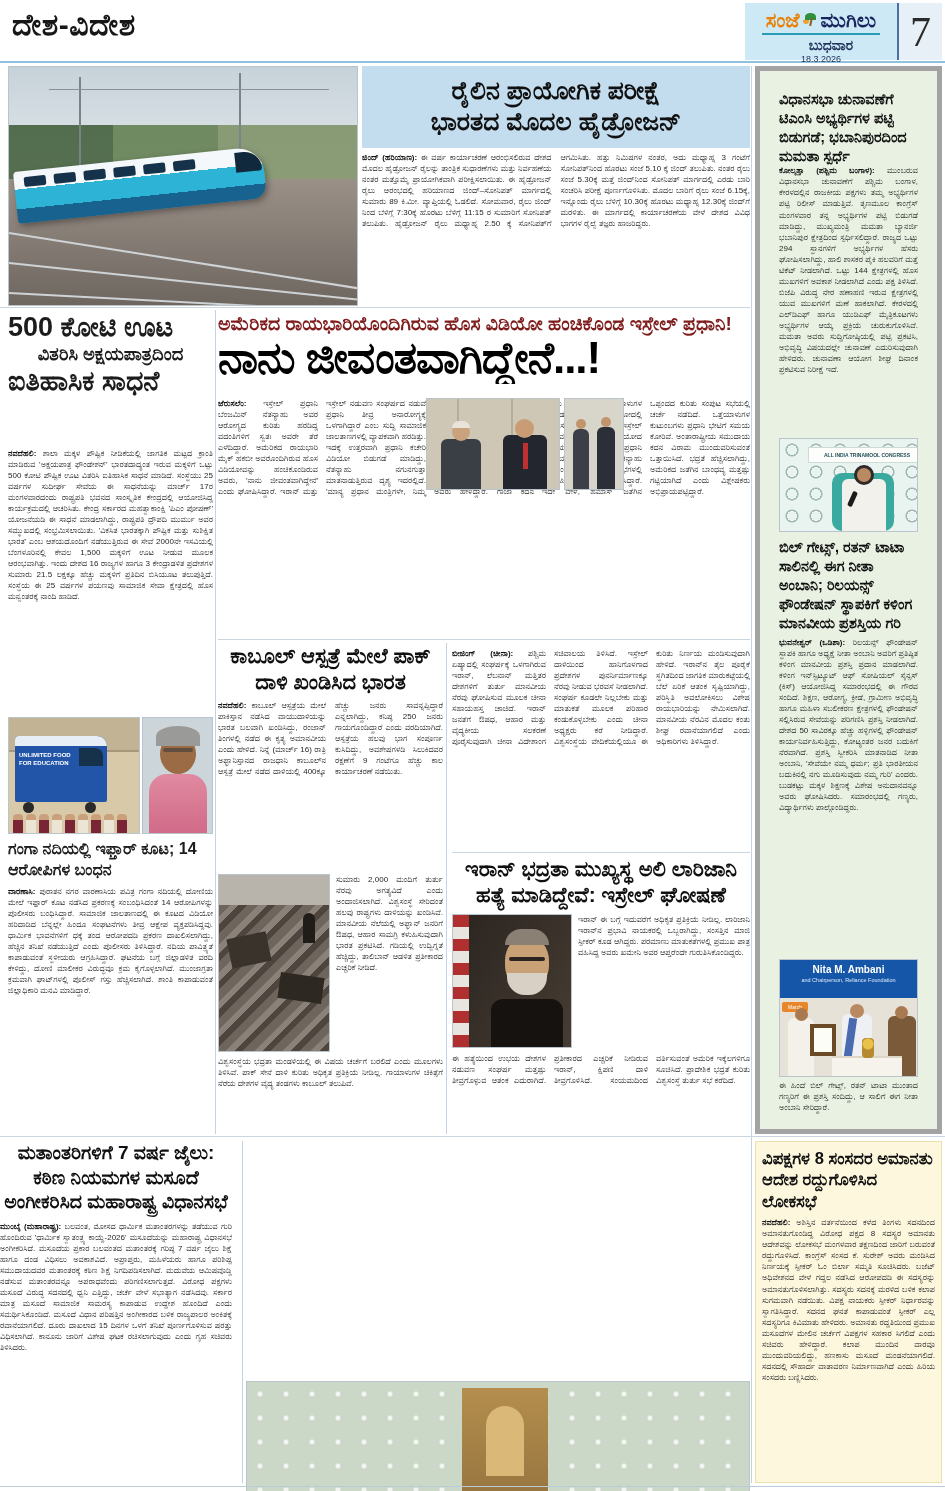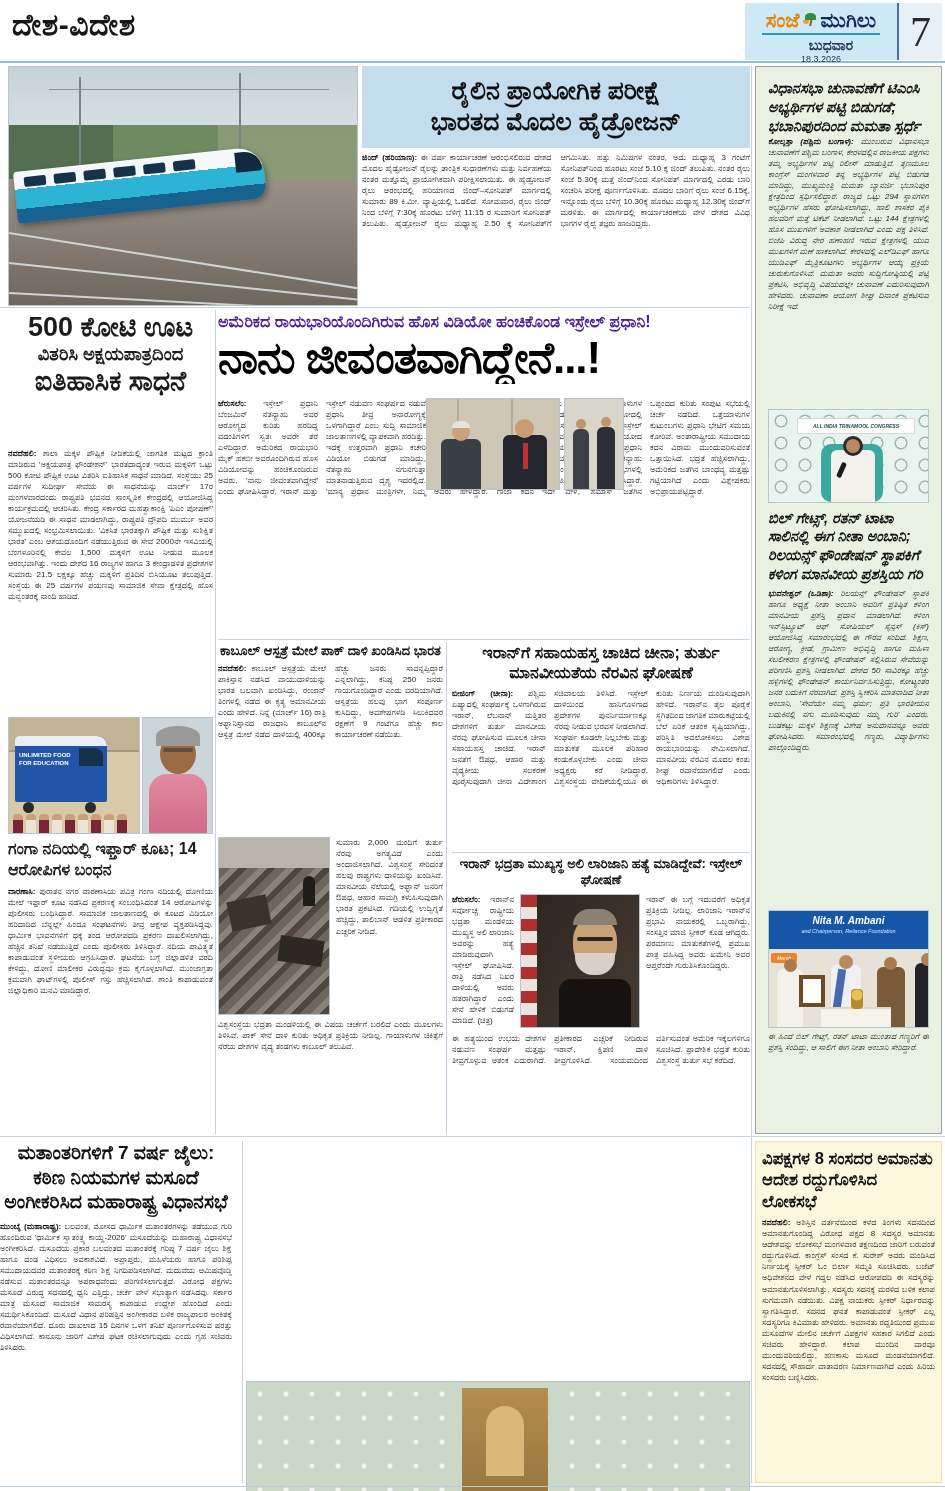--- a/index.html
+++ b/index.html
@@ -22,27 +22,27 @@
   .palm .sun { position:absolute; left:0; top:7px; width:6px; height:4px; background:#f0a028; border-radius:0 0 6px 6px; }
   .pageno { background:#e7f0f7; border-left:2px solid #4a6fa5; display:flex; align-items:center; justify-content:center; font-family:"Liberation Serif",serif; font-size:42px; color:#2b2b2b; }
   .photo { overflow:hidden; position:relative; border:1px solid #b9c4cc; background:#ddd; }
   .blue-head-box { background:#c3dcee; text-align:center; padding-top:9px; }
   .blue-head { font-size:25px; font-weight:bold; line-height:1.22; color:#101010; }
   .body-text { font-size:8px; line-height:1.38; text-align:justify; color:#262626; overflow:hidden; }
   .dateline { font-weight:bold; color:#111; }
   .cols2 { column-count:2; column-gap:9px; }
   .cols3 { column-count:3; column-gap:8px; }
   .cols5 { column-count:5; column-gap:8px; }
-  .green-panel { background:#e9f2e2; border:1px solid #a3a3a3; padding:12px; overflow:hidden;font-style:italic; }
+  .green-panel { background:#e9f2e2; border:5px solid #a3a3a3; padding:19px; overflow:hidden; }
   .yellow-panel { background:#fdf7de; border:1px solid #ecdfae; padding:6px; overflow:hidden; }
   .panel-headline { font-size:14.5px; font-weight:bold; line-height:1.3; color:#101010; }
-  .sub-headline { font-size:13px; font-weight:bold; line-height:1.25; color:#101010; text-align:center; }
-  .kicker { font-size:16px; font-weight:bold; color:#4c1d95; }
+  .sub-headline { font-size:21px; font-weight:bold; line-height:1.25; color:#101010; text-align:center; }
+  .kicker { font-size:19px; font-weight:bold; color:#7f1d1d; }
   .main-headline { font-size:44px; font-weight:bold; letter-spacing:-1px; white-space:nowrap; overflow:hidden; color:#000; }
-  .ak-line1 { font-size:27px; font-weight:bold; text-align:center; line-height:1.15; }
+  .ak-line1 { font-size:27px; font-weight:bold; text-align:left; line-height:1.15; }
   .ak-line2 { font-size:18px; font-weight:bold; text-align:center; line-height:1.25; }
   .maha-headline { font-size:19px; font-weight:bold; line-height:1.3; text-align:center; color:#101010; }
   .lok-headline { font-size:16.5px; font-weight:bold; line-height:1.3; color:#101010; }
   
   .train-sky { position:absolute; left:0; top:0; right:0; height:112px; background:linear-gradient(#c6d2d9,#e4e9ec); }
   .train-trees { position:absolute; left:0; top:58px; width:100%; height:54px; background:linear-gradient(90deg,#3c5a34 0 30%,#5d7a4a 30% 60%,#7a8f62 60% 100%); opacity:.85; }
   .train-ground { position:absolute; left:0; top:112px; right:0; bottom:0; background:linear-gradient(#9a9088,#6e675f); }
   .rail { position:absolute; height:2px; background:#cfd3d6; transform-origin:left center; }
   .train-body { position:absolute; left:6px; top:92px; width:250px; height:52px; transform:rotate(-6deg); border-radius:4px 26px 14px 4px; background:linear-gradient(180deg,#f4f8fa 0 34%,#2db3d6 34% 72%,#17628e 72% 100%); box-shadow:2px 3px 6px rgba(0,0,0,.35); }
   .train-window { position:absolute; top:6px; height:10px; background:#16324a; border-radius:2px; }
@@ -245,36 +245,31 @@
       <div class="fig" style="left:84px; top:38px; width:12px; height:30px; background:#201c18;"></div>
     </div>
     <div class="body-text" style="flex:1; height:178px;">ಸುಮಾರು 2,000 ಮಂದಿಗೆ ತುರ್ತು ನೆರವು ಅಗತ್ಯವಿದೆ ಎಂದು ಅಂದಾಜಿಸಲಾಗಿದೆ. ವಿಶ್ವಸಂಸ್ಥೆ ಸೇರಿದಂತೆ ಹಲವು ರಾಷ್ಟ್ರಗಳು ದಾಳಿಯನ್ನು ಖಂಡಿಸಿವೆ. ಮಾನವೀಯ ನೆಲೆಯಲ್ಲಿ ಅಫ್ಘಾನ್ ಜನರಿಗೆ ಔಷಧ, ಆಹಾರ ಸಾಮಗ್ರಿ ಕಳುಹಿಸುವುದಾಗಿ ಭಾರತ ಪ್ರಕಟಿಸಿದೆ. ಗಡಿಯಲ್ಲಿ ಉದ್ವಿಗ್ನತೆ ಹೆಚ್ಚಿದ್ದು, ತಾಲಿಬಾನ್ ಆಡಳಿತ ಪ್ರತೀಕಾರದ ಎಚ್ಚರಿಕೆ ನೀಡಿದೆ.</div>
   </div>
   <div class="body-text" style="height:82px; margin-top:4px;">ವಿಶ್ವಸಂಸ್ಥೆಯ ಭದ್ರತಾ ಮಂಡಳಿಯಲ್ಲಿ ಈ ವಿಷಯ ಚರ್ಚೆಗೆ ಬರಲಿದೆ ಎಂದು ಮೂಲಗಳು ತಿಳಿಸಿವೆ. ಪಾಕ್ ಸೇನೆ ದಾಳಿ ಕುರಿತು ಅಧಿಕೃತ ಪ್ರತಿಕ್ರಿಯೆ ನೀಡಿಲ್ಲ. ಗಾಯಾಳುಗಳ ಚಿಕಿತ್ಸೆಗೆ ನೆರೆಯ ದೇಶಗಳ ವೈದ್ಯ ತಂಡಗಳು ಕಾಬೂಲ್ ತಲುಪಿವೆ.</div>
 </div>
 
 <div class="vline" style="left:446px; top:643px; height:491px;"></div>
 
 <div class="abs" style="left:452px; top:643px; width:298px;">
-  <div class="sub-headline" style="font-size:16px;">ಇರಾನ್‌ಗೆ ಸಹಾಯಹಸ್ತ ಚಾಚಿದ ಚೀನಾ; ತುರ್ತು ಮಾನವೀಯತೆಯ ನೆರವಿನ ಘೋಷಣೆ</div>
   <div class="body-text cols3" style="height:158px; margin-top:5px;">
     <span class="dateline">ಬೀಜಿಂಗ್ (ಚೀನಾ):</span>
     <span>ಪಶ್ಚಿಮ ಏಷ್ಯಾದಲ್ಲಿ ಸಂಘರ್ಷಕ್ಕೆ ಒಳಗಾಗಿರುವ ಇರಾನ್, ಲೆಬನಾನ್ ಮತ್ತಿತರ ದೇಶಗಳಿಗೆ ತುರ್ತು ಮಾನವೀಯ ನೆರವು ಘೋಷಿಸುವ ಮೂಲಕ ಚೀನಾ ಸಹಾಯಹಸ್ತ ಚಾಚಿದೆ. ಇರಾನ್ ಜನತೆಗೆ ಔಷಧ, ಆಹಾರ ಮತ್ತು ವೈದ್ಯಕೀಯ ಸಲಕರಣೆ ಪೂರೈಸುವುದಾಗಿ ಚೀನಾ ವಿದೇಶಾಂಗ ಸಚಿವಾಲಯ ತಿಳಿಸಿದೆ. ಇಸ್ರೇಲ್ ದಾಳಿಯಿಂದ ಹಾನಿಗೊಳಗಾದ ಪ್ರದೇಶಗಳ ಪುನರ್ನಿರ್ಮಾಣಕ್ಕೂ ನೆರವು ನೀಡುವ ಭರವಸೆ ನೀಡಲಾಗಿದೆ. ಸಂಘರ್ಷ ಕೂಡಲೇ ನಿಲ್ಲಬೇಕು ಮತ್ತು ಮಾತುಕತೆ ಮೂಲಕ ಪರಿಹಾರ ಕಂಡುಕೊಳ್ಳಬೇಕು ಎಂದು ಚೀನಾ ಅಧ್ಯಕ್ಷರು ಕರೆ ನೀಡಿದ್ದಾರೆ. ವಿಶ್ವಸಂಸ್ಥೆಯ ವೇದಿಕೆಯಲ್ಲಿಯೂ ಈ ಕುರಿತು ನಿರ್ಣಯ ಮಂಡಿಸುವುದಾಗಿ ಹೇಳಿದೆ. ಇರಾನ್‌ನ ತೈಲ ಪೂರೈಕೆ ಸ್ಥಗಿತದಿಂದ ಜಾಗತಿಕ ಮಾರುಕಟ್ಟೆಯಲ್ಲಿ ಬೆಲೆ ಏರಿಕೆ ಆತಂಕ ಸೃಷ್ಟಿಯಾಗಿದ್ದು, ಪರಿಸ್ಥಿತಿ ಅವಲೋಕಿಸಲು ವಿಶೇಷ ರಾಯಭಾರಿಯನ್ನು ನೇಮಿಸಲಾಗಿದೆ. ಮಾನವೀಯ ನೆರವಿನ ಮೊದಲ ಕಂತು ಶೀಘ್ರ ರವಾನೆಯಾಗಲಿದೆ ಎಂದು ಅಧಿಕಾರಿಗಳು ತಿಳಿಸಿದ್ದಾರೆ.</span>
   </div>
 </div>
 
 <div class="hline" style="left:452px; top:852px; width:298px;"></div>
 
 <div class="abs" style="left:452px; top:856px; width:298px;">
   <div class="sub-headline">ಇರಾನ್ ಭದ್ರತಾ ಮುಖ್ಯಸ್ಥ ಅಲಿ ಲಾರಿಜಾನಿ ಹತ್ಯೆ ಮಾಡಿದ್ದೇವೆ: ಇಸ್ರೇಲ್ ಘೋಷಣೆ</div>
   <div style="display:flex; gap:6px; margin-top:5px;">
-    <div class="body-text" style="width:62px; height:134px;">
-      <span class="dateline">ಜೆರುಸಲೆಂ:</span>
-      <span>ಇರಾನ್‌ನ ಸರ್ವೋಚ್ಚ ರಾಷ್ಟ್ರೀಯ ಭದ್ರತಾ ಮಂಡಳಿಯ ಮುಖ್ಯಸ್ಥ ಅಲಿ ಲಾರಿಜಾನಿ ಅವರನ್ನು ಹತ್ಯೆ ಮಾಡಿರುವುದಾಗಿ ಇಸ್ರೇಲ್ ಘೋಷಿಸಿದೆ. ರಾತ್ರಿ ನಡೆಸಿದ ನಿಖರ ದಾಳಿಯಲ್ಲಿ ಅವರು ಹತರಾಗಿದ್ದಾರೆ ಎಂದು ಸೇನೆ ಹೇಳಿಕೆ ಬಿಡುಗಡೆ ಮಾಡಿದೆ. (ಚಿತ್ರ)</span>
-    </div>
     <div class="photo" style="width:120px; height:134px; background:linear-gradient(120deg,#2a2420,#463c32);">
       <div class="abs" style="left:0; top:0; width:16px; height:134px; background:repeating-linear-gradient(180deg,#b03030 0 12px,#e8e4e0 12px 24px);"></div>
       <div class="head" style="left:52px; top:22px; width:44px; height:52px; background:#c9a176; border-radius:45%;"></div>
       <div class="abs" style="left:52px; top:14px; width:44px; height:16px; background:#8a8074; border-radius:22px 22px 0 0;"></div>
       <div class="abs" style="left:56px; top:42px; width:36px; height:4px; background:#2a2420; border-radius:2px;"></div>
       <div class="abs" style="left:54px; top:58px; width:40px; height:22px; background:#d8d0c4; border-radius:0 0 18px 18px;"></div>
       <div class="abs" style="left:38px; top:84px; width:72px; height:50px; background:#15120f; border-radius:12px 12px 0 0;"></div>
     </div>
     <div class="body-text" style="flex:1; height:134px;">ಇರಾನ್ ಈ ಬಗ್ಗೆ ಇದುವರೆಗೆ ಅಧಿಕೃತ ಪ್ರತಿಕ್ರಿಯೆ ನೀಡಿಲ್ಲ. ಲಾರಿಜಾನಿ ಇರಾನ್‌ನ ಪ್ರಭಾವಿ ನಾಯಕರಲ್ಲಿ ಒಬ್ಬರಾಗಿದ್ದು, ಸಂಸತ್ತಿನ ಮಾಜಿ ಸ್ಪೀಕರ್ ಕೂಡ ಆಗಿದ್ದರು. ಪರಮಾಣು ಮಾತುಕತೆಗಳಲ್ಲಿ ಪ್ರಮುಖ ಪಾತ್ರ ವಹಿಸಿದ್ದ ಅವರು ಖಮೇನಿ ಅವರ ಆಪ್ತರೆಂದೇ ಗುರುತಿಸಿಕೊಂಡಿದ್ದರು.</div>
   </div>

